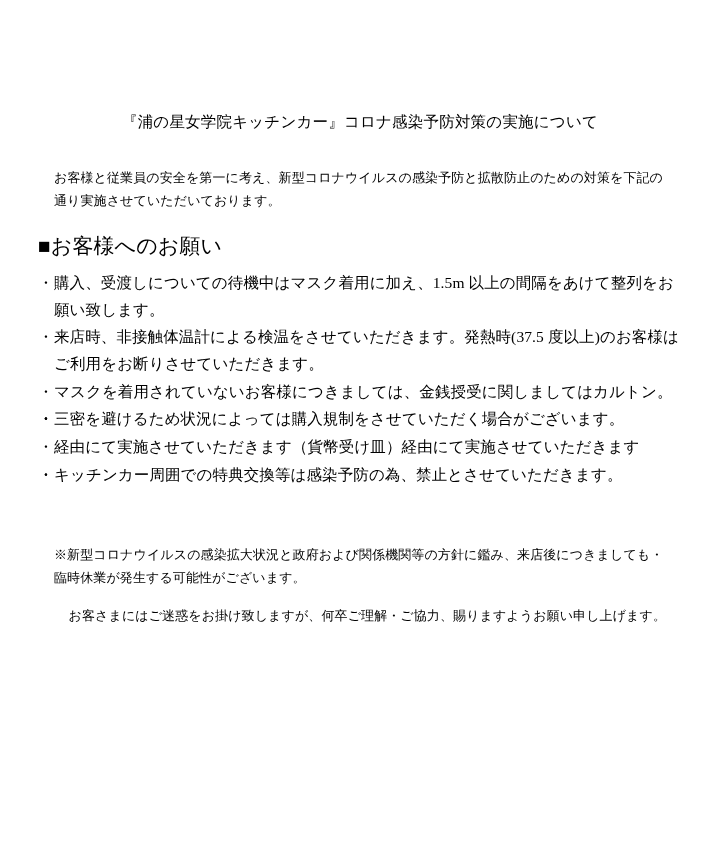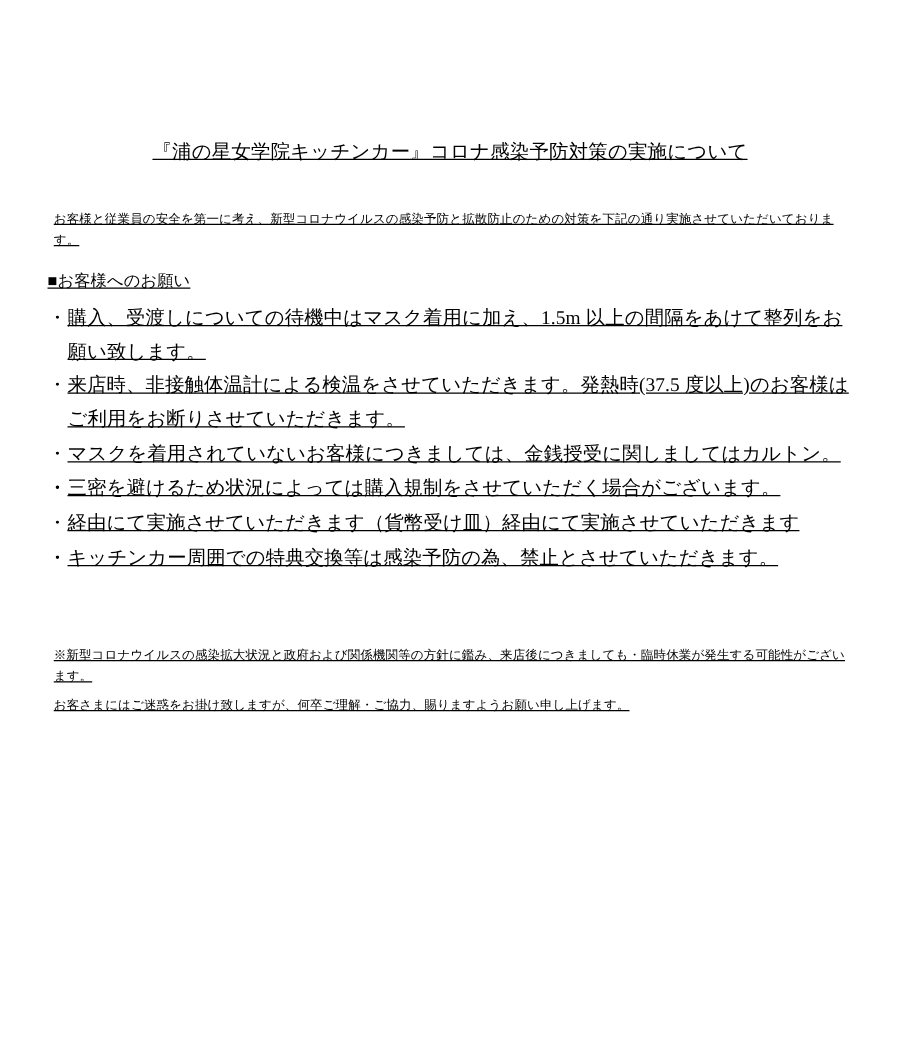--- a/index.html
+++ b/index.html
@@ -13,42 +13,41 @@
     font-family: "Liberation Serif", "DejaVu Serif", serif;
     color: #000000;
     overflow: hidden;
   }
   .page {
     position: relative;
     width: 720px;
     height: 768px;
     box-sizing: border-box;
     padding: 0 38px;
-    text-decoration: underline;
   }
   .doc-title {
     margin: 0;
     padding-top: 110px;
     text-align: center;
     font-size: 15.5px;
     font-weight: normal;
     letter-spacing: 0.2px;
     line-height: 1.5;
   }
   .para {
-    font-size: 10px;
+    font-size: 13px;
     line-height: 1.72;
-    margin: 5px;
+    margin: 16px;
     letter-spacing: 0.1px;
   }
   .block-intro {
     margin-top: 34px;
   }
   .section-head {
-    font-size: 13px;
+    font-size: 21px;
     line-height: 1.72;
     margin-top: 12px;
     letter-spacing: 0.1px;
   }
   ul.bullets {
     list-style: none;
     margin: 6px 0 0 0;
     padding: 0;
   }
   ul.bullets li {
@@ -63,20 +62,21 @@
   ul.bullets li .dot {
     position: absolute;
     left: 0;
     top: 0;
   }
   .note-block {
     margin-top: 56px;
   }
   .note-block .para + .para {
     margin-top: 0;
+    text-align: right;
   }
 </style>
 </head>
 <body>
 
 <div class="page">
 
   <h1 class="doc-title">『浦の星女学院キッチンカー』コロナ感染予防対策の実施について</h1>
 
   <p class="para block-intro">お客様と従業員の安全を第一に考え、新型コロナウイルスの感染予防と拡散防止のための対策を下記の通り実施させていただいております。</p>

